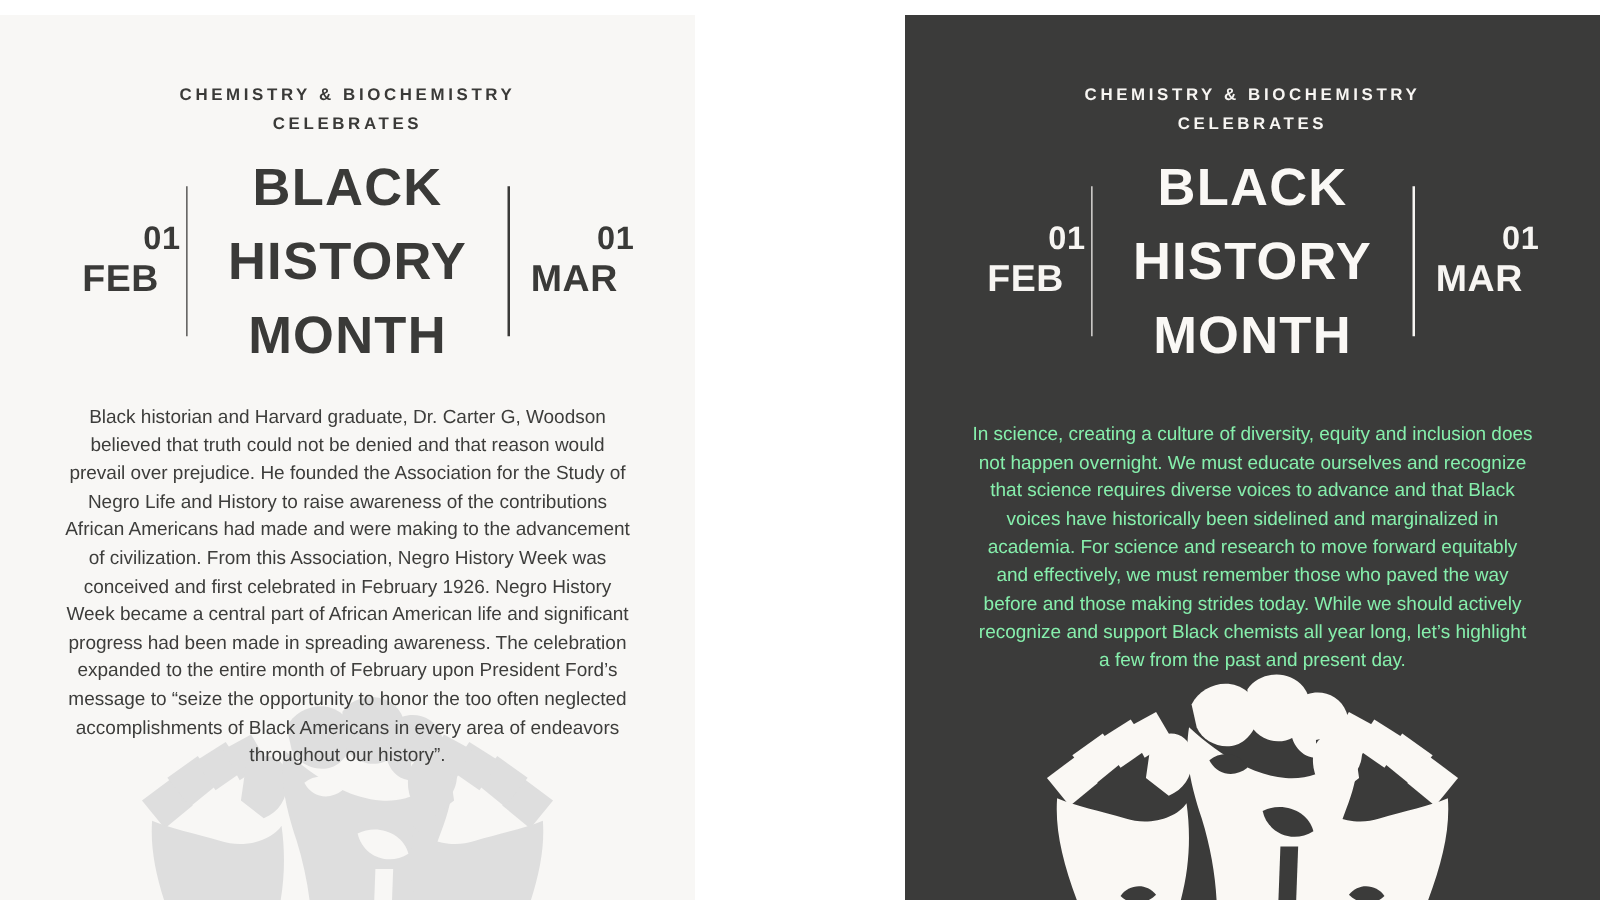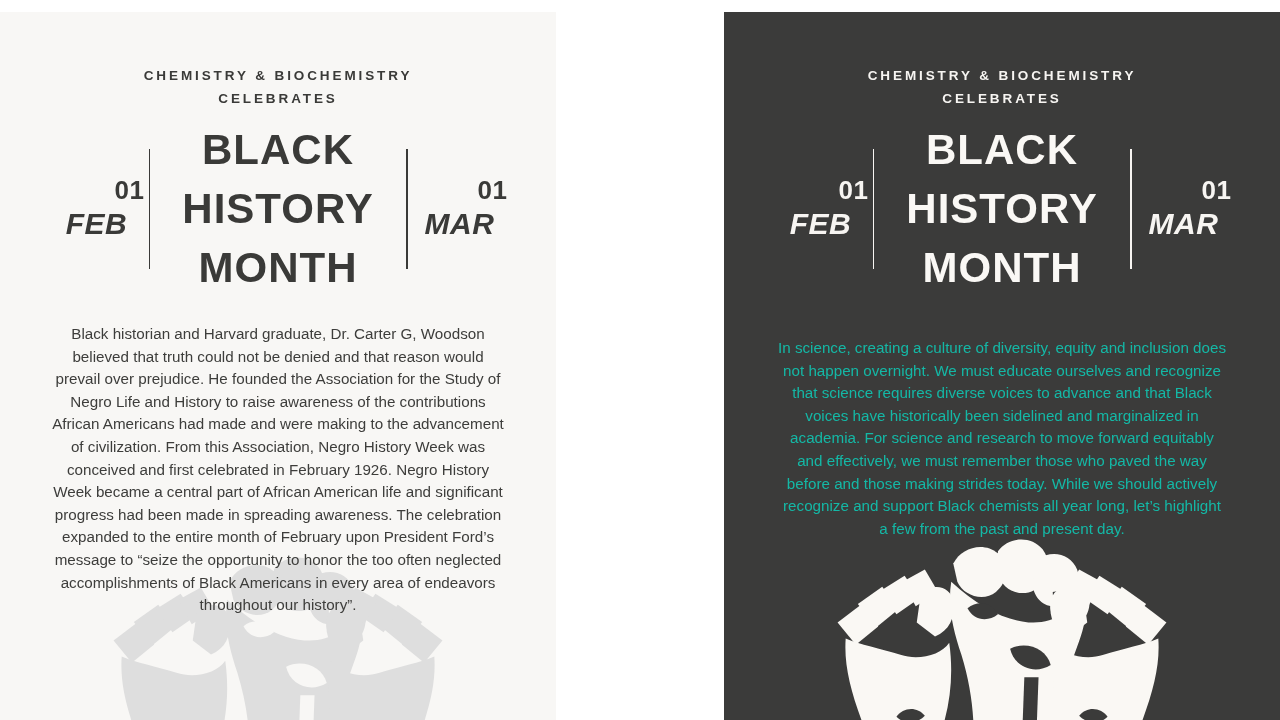--- a/index.html
+++ b/index.html
@@ -90,21 +90,21 @@
   }
 
   .date-block {
     text-align: center;
     font-weight: 700;
     line-height: 1.08;
     width: 96px;
     flex: 0 0 96px;
   }
   .date-day   { font-size: 26px; letter-spacing: 0.5px; display: block; text-align: right; }
-  .date-month { font-size: 30px; letter-spacing: 0.5px; display: block; margin-top: 4px; font-style: italic; }
+  .date-month { font-size: 30px; letter-spacing: 0.5px; display: block; margin-top: 4px; }
 
   .panel-light .date-block { color: #3a3a38; }
   .panel-dark  .date-block { color: #f7f5f2; }
 
   .v-rule {
     width: 1.5px;
     height: 120px;
     flex: 0 0 1.5px;
     margin: 0 4px;
   }
@@ -130,21 +130,21 @@
     font-size: 15.2px;
     line-height: 22.6px;
     margin-top: 14px;
   }
   .panel-light .body-copy {
     color: #3d3d3b;
     width: 452px;
     margin-top: 26px;
   }
   .panel-dark .body-copy {
-    color: #14b8a6;
+    color: #86efac;
     width: 448px;
     margin-top: 40px;
   }
 </style>
 </head>
 <body>
 
 <div id="stage">
 
   <div class="panel panel-light">

